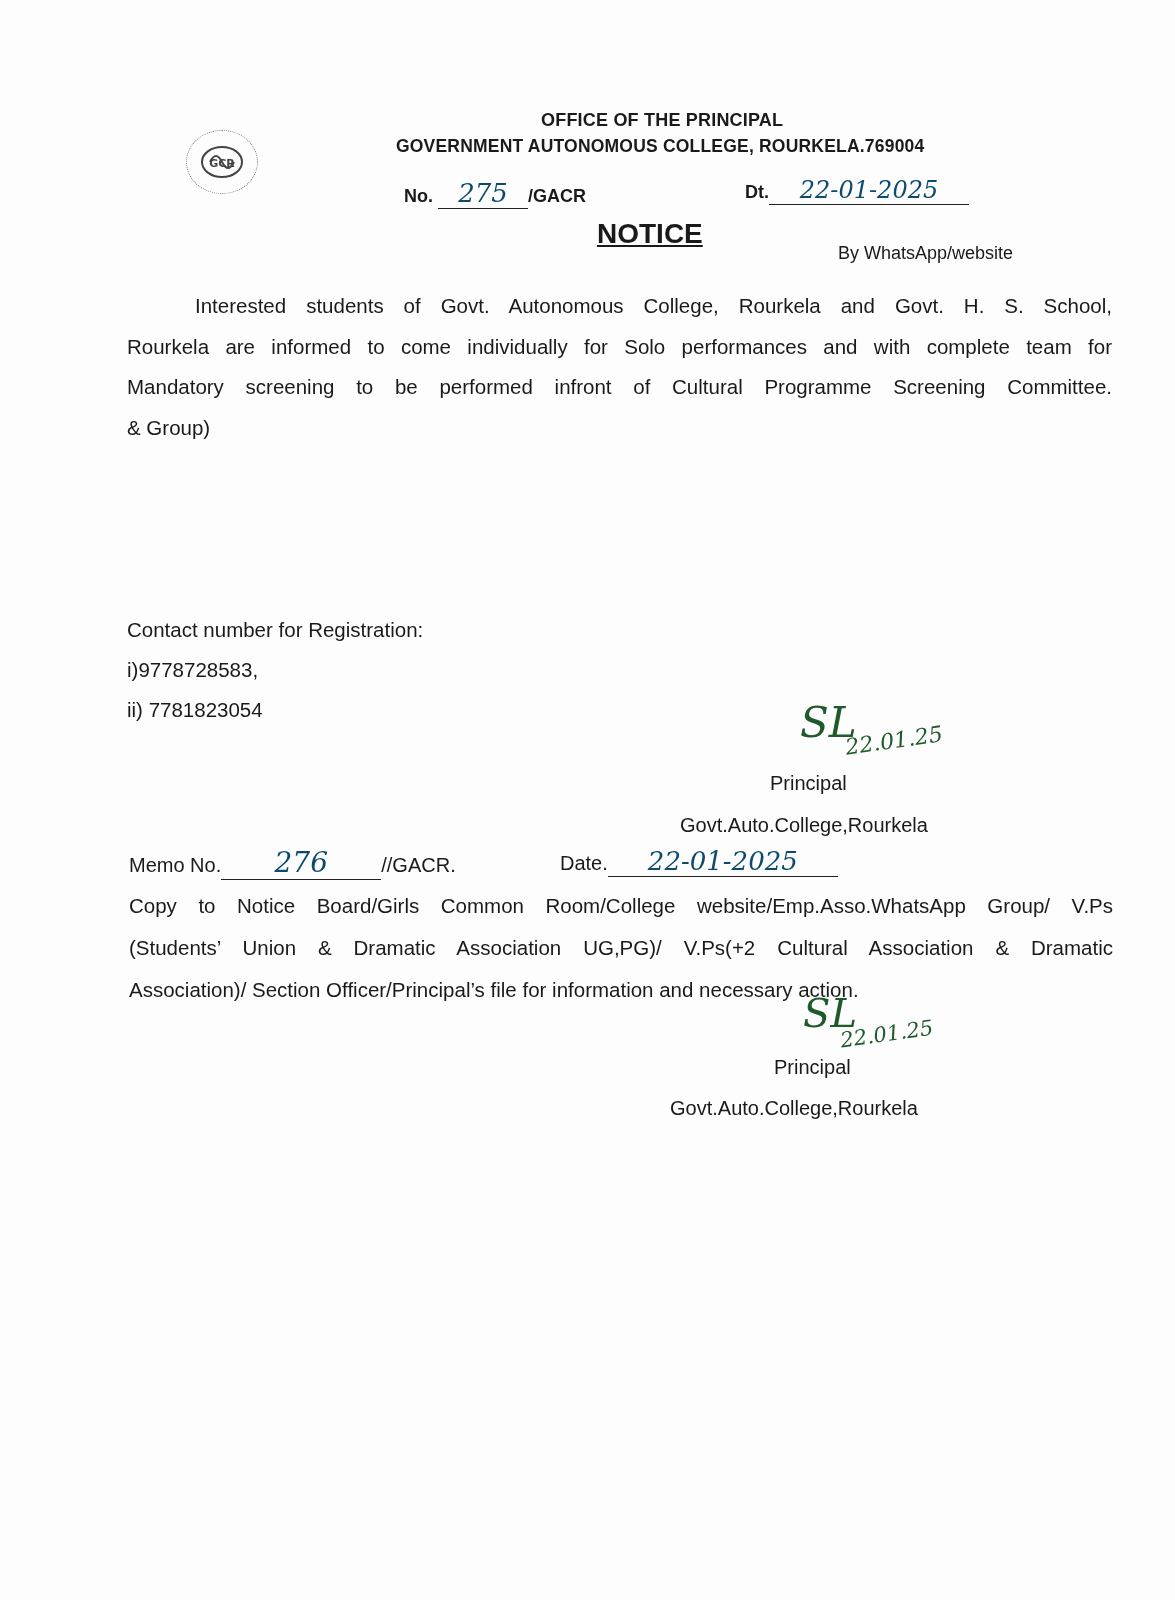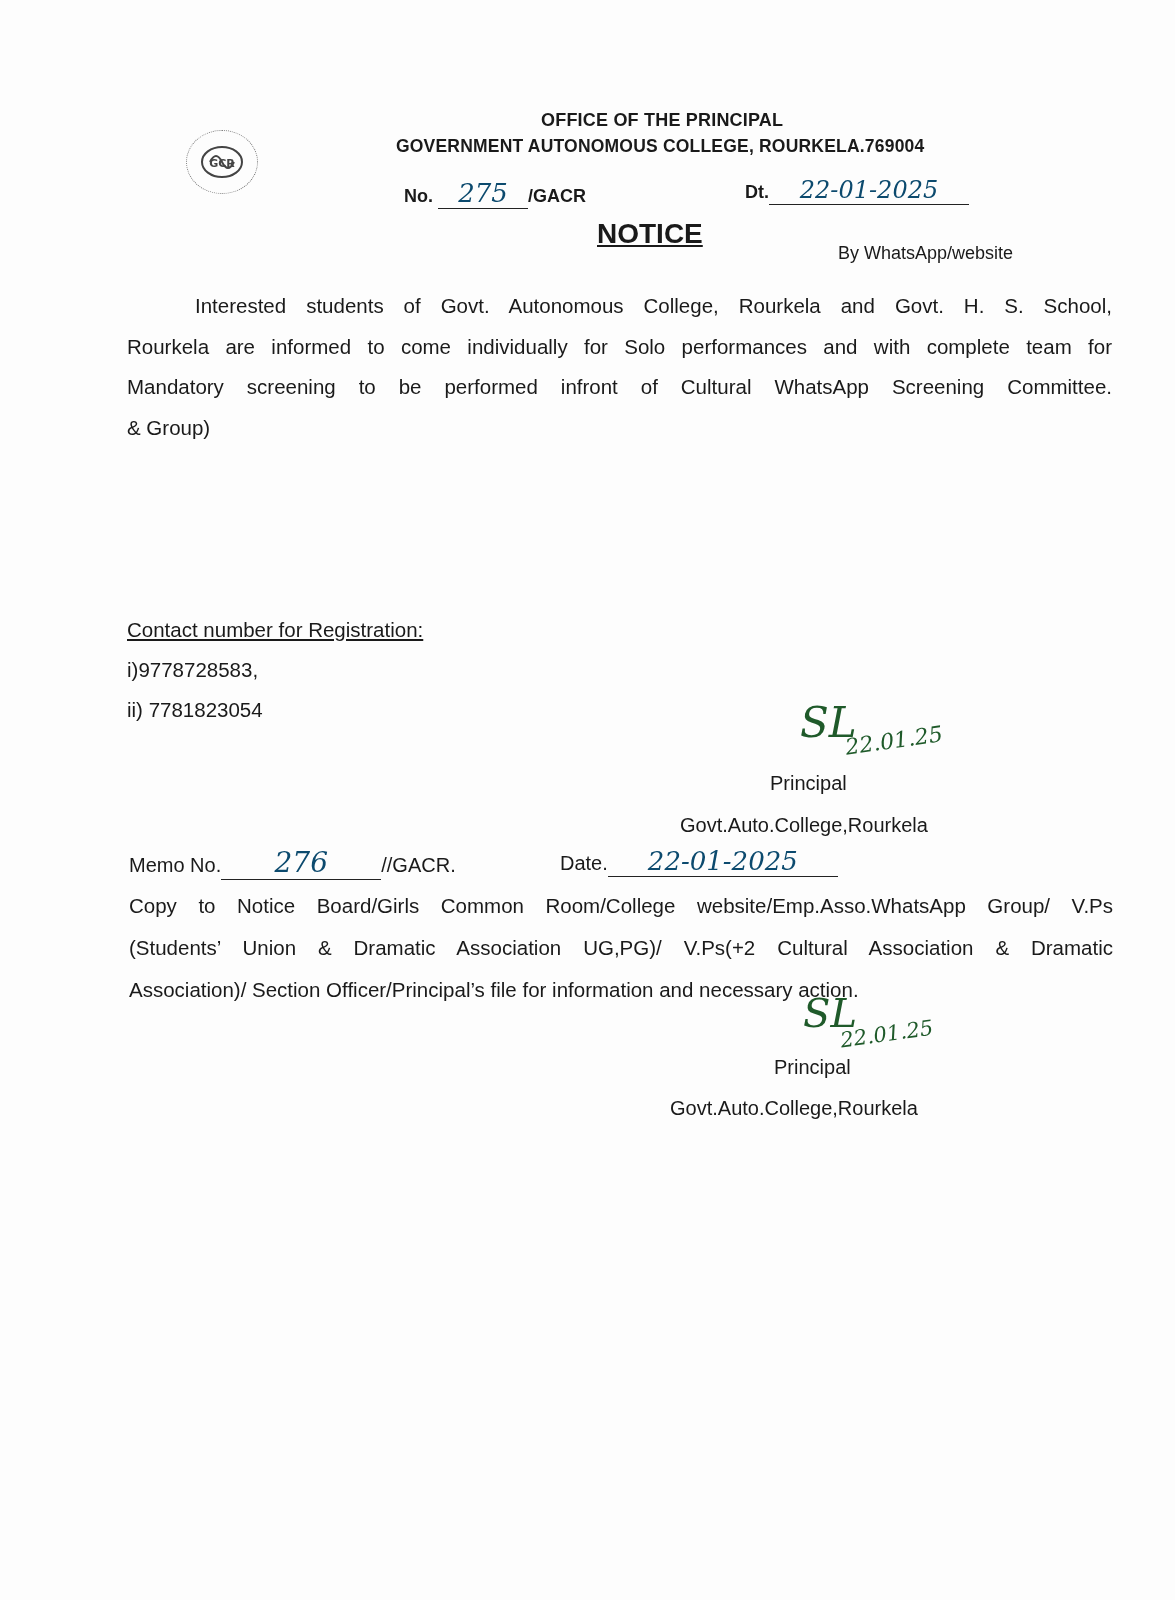--- a/index.html
+++ b/index.html
@@ -45,25 +45,25 @@
 <div class="abs" style="left:745px; top:176px; font-size:18px; font-weight:bold;">
   <span>Dt.</span><span class="uline hw" style="font-size:24px; font-weight:normal; width:200px; text-align:center;">22-01-2025</span>
 </div>
 
 <div class="abs" style="left:597px; top:218px; font-size:28px; font-weight:bold; text-decoration:underline;">NOTICE</div>
 <div class="abs" style="left:838px; top:243px; font-size:18px;">By WhatsApp/website</div>
 
 <div class="para body-text" style="top:286px;">
   <div style="padding-left:68px; text-align-last:justify;">Interested students of Govt. Autonomous College, Rourkela and Govt. H. S. School,</div>
   <div style="text-align-last:justify;">Rourkela are informed to come individually for Solo performances and with complete team for</div>
-  <div style="text-align-last:justify;">Mandatory screening to be performed infront of Cultural WhatsApp Screening Committee.</div>
+  <div style="text-align-last:justify;">Mandatory screening to be performed infront of Cultural Programme Screening Committee.</div>
   <div>&amp; Group)</div>
 </div>
 
-<div class="abs body-text" style="left:127px; top:610px;text-decoration:underline;">Contact number for Registration:</div>
+<div class="abs body-text" style="left:127px; top:610px;">Contact number for Registration:</div>
 <div class="abs body-text" style="left:127px; top:650px;">i)9778728583,</div>
 <div class="abs body-text" style="left:127px; top:690px;">ii) 7781823054</div>
 
 <div class="abs sig" style="left:800px; top:698px; font-size:42px;">SL</div>
 <div class="abs sig" style="left:845px; top:728px; font-size:22px; transform:rotate(-8deg);">22.01.25</div>
 <div class="abs" style="left:770px; top:772px; font-size:20px;">Principal</div>
 <div class="abs" style="left:680px; top:814px; font-size:20px;">Govt.Auto.College,Rourkela</div>
 
 <div class="abs" style="left:129px; top:846px; font-size:20px;">
   <span>Memo No.</span><span class="uline hw" style="font-size:28px; width:160px; text-align:center;">276</span><span>//GACR.</span>

